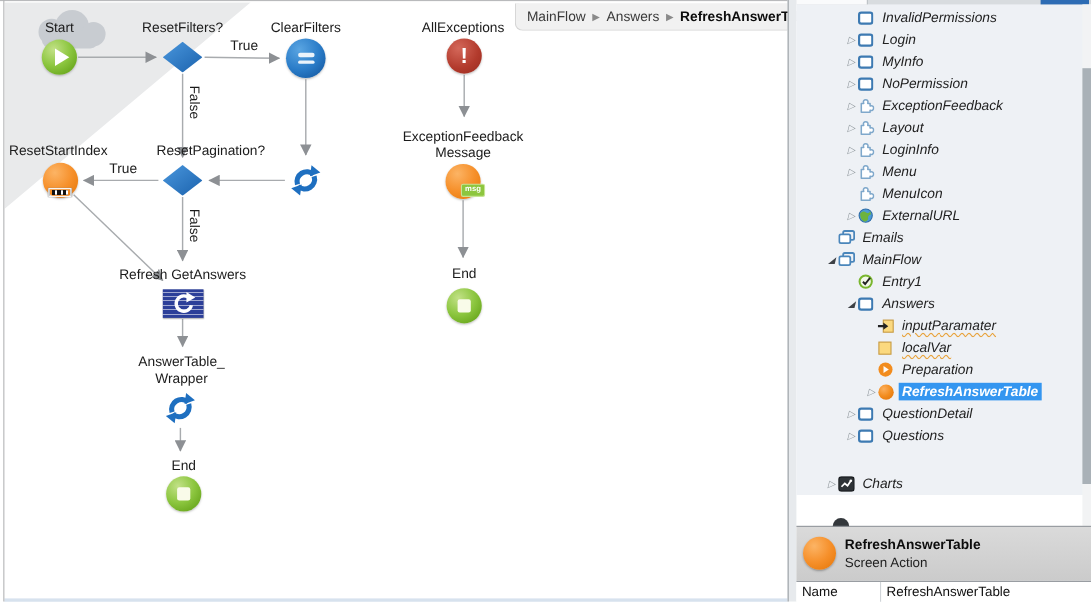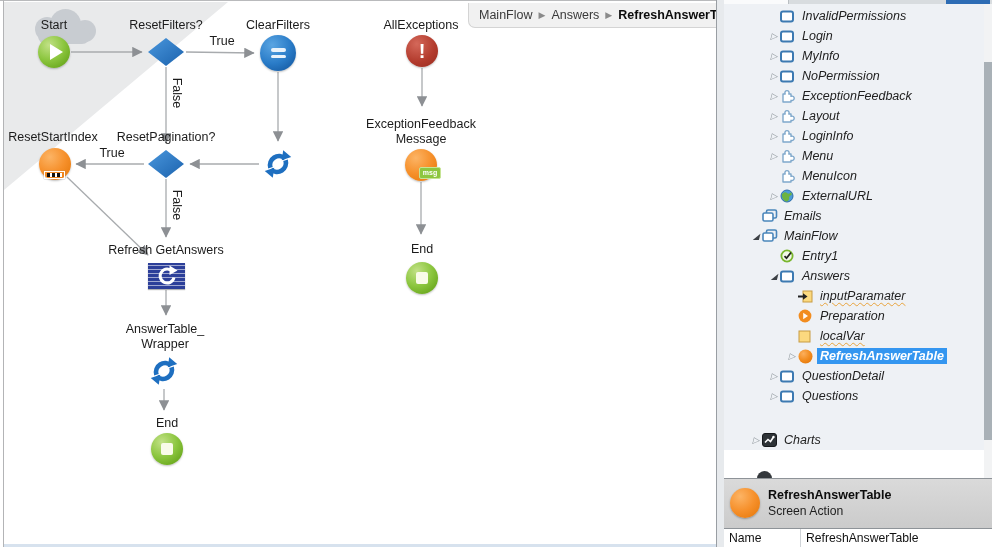--- a/index.html
+++ b/index.html
@@ -182,21 +182,21 @@
       <div class="end-sq"></div>
     </div>
 
   <div class="flabel" style="left:-21px;top:17px;">Start</div>
   <div class="flabel" style="left:91px;top:17px;">ResetFilters?</div>
   <div class="flabel" style="left:346px;top:17px;">AllExceptions</div>
   <div class="flabel" style="left:203px;top:17px;">ClearFilters</div>
   <div class="flabel" style="left:197px;top:33px;width:50px;">True</div>
   <div class="vlabel" style="left:159px;top:85px;">False</div>
   <div class="flabel" style="left:-22px;top:129px;">ResetStartIndex</div>
-  <div class="flabel" style="left:91px;top:129px;">ResetPagination?</div>
+  <div class="flabel" style="left:91px;top:129px;text-align:right;">ResetPagination?</div>
   <div class="flabel" style="left:87px;top:145px;width:50px;">True</div>
   <div class="vlabel" style="left:159px;top:197px;">False</div>
   <div class="flabel" style="left:90px;top:321px;">AnswerTable_</div>
   <div class="flabel" style="left:91px;top:242px;">Refresh GetAnswers</div>
   <div class="flabel" style="left:90px;top:336px;">Wrapper</div>
   <div class="flabel" style="left:92px;top:415px;">End</div>
   <div class="flabel" style="left:346px;top:116px;">ExceptionFeedback</div>
   <div class="flabel" style="left:346px;top:131px;">Message</div>
   <div class="flabel" style="left:347px;top:241px;">End</div>
 
@@ -351,35 +351,35 @@
             <rect x="5" y="1" width="9" height="11" fill="#fbd97f" stroke="#c79b43"></rect>
             <path d="M0 6.5h6" stroke="#222" stroke-width="2"></path>
             <path d="M5 3.2L9.5 6.5 5 9.8z" fill="#222"></path>
           </svg>
         </span>
         <span class="tlabel warn">inputParamater</span>
       </div>
       <div class="tree-row" style="padding-left: 62px;">
         <span class="exp none"></span>
         <span class="ticon">
+          <svg width="13" height="13" viewBox="0 0 13 13">
+            <rect x="1" y="1" width="11" height="11" fill="#fbd97f" stroke="#c79b43"></rect>
+          </svg>
+        </span>
+        <span class="tlabel warn">localVar</span>
+      </div>
+      <div class="tree-row" style="padding-left: 62px;">
+        <span class="exp none"></span>
+        <span class="ticon">
           <svg width="14" height="14" viewBox="0 0 14 14">
             <circle cx="7" cy="7" r="6.4" fill="#f28c1e"></circle>
             <path d="M5.2 3.8L10 7l-4.8 3.2z" fill="#fff" opacity="0.95"></path>
           </svg>
         </span>
         <span class="tlabel">Preparation</span>
-      </div>
-      <div class="tree-row" style="padding-left: 62px;">
-        <span class="exp none"></span>
-        <span class="ticon">
-          <svg width="13" height="13" viewBox="0 0 13 13">
-            <rect x="1" y="1" width="11" height="11" fill="#fbd97f" stroke="#c79b43"></rect>
-          </svg>
-        </span>
-        <span class="tlabel warn">localVar</span>
       </div>
       <div class="tree-row" style="padding-left: 62px;">
         <span class="exp c">▷</span>
         <span class="ticon">
           <svg width="15" height="15" viewBox="0 0 15 15">
             <defs>
               <radialGradient id="gAct" cx="0.35" cy="0.3" r="0.85">
                 <stop offset="0" stop-color="#fcaf5c"></stop>
                 <stop offset="0.55" stop-color="#f28c1e"></stop>
                 <stop offset="1" stop-color="#e2760c"></stop>

